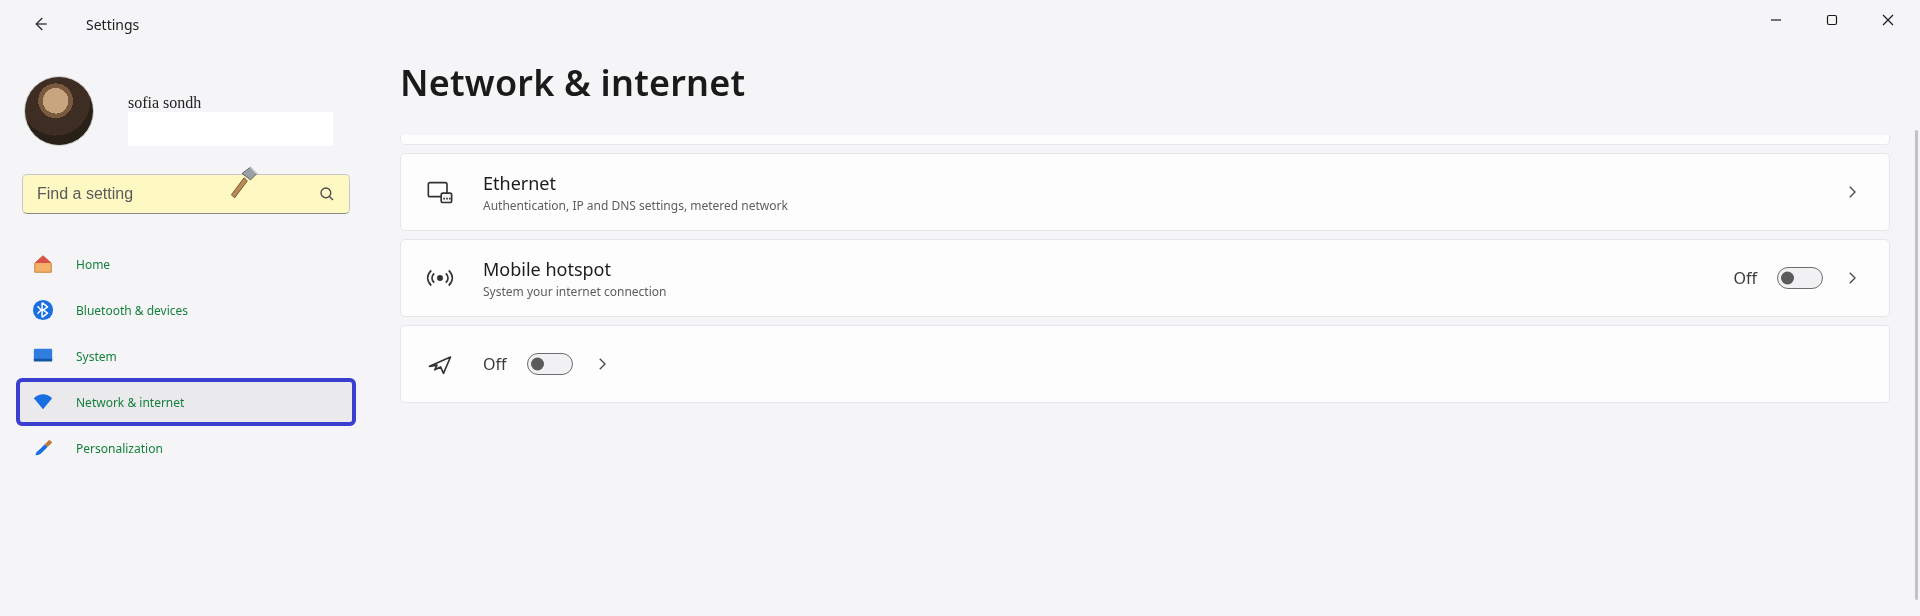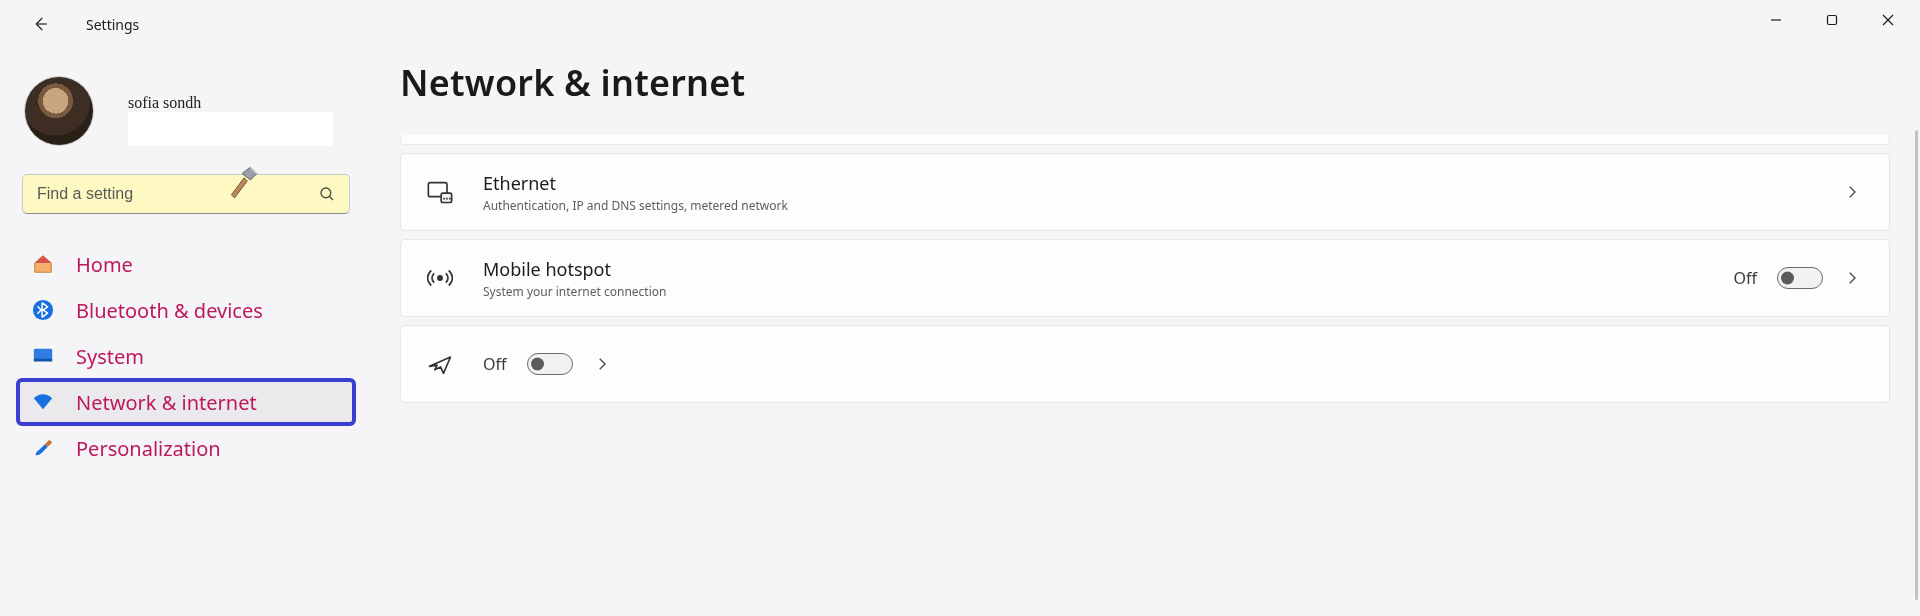--- a/index.html
+++ b/index.html
@@ -93,22 +93,22 @@
     right:14px;top:50%;transform:translateY(-50%);
     width:18px;height:18px;color:#4b4b4b;
   }
   .nav{display:flex;flex-direction:column;gap:2px;}
   .nav-item{
     display:flex;align-items:center;
     gap:22px;
     height:44px;
     padding:0 14px;
     border-radius:6px;
-    font-size:20px;
-    color:#be185d;
+    font-size:12px;
+    color:#15803d;
     position:relative;
     cursor:default;
   }
   .nav-item.active{background:#eaeaec;}
   .nav-item.highlighted{
     outline:4px solid #3a3fcf;
     outline-offset:-2px;
     border-radius:4px;
   }
   .nav-icon{width:22px;height:22px;display:flex;align-items:center;justify-content:center;}

